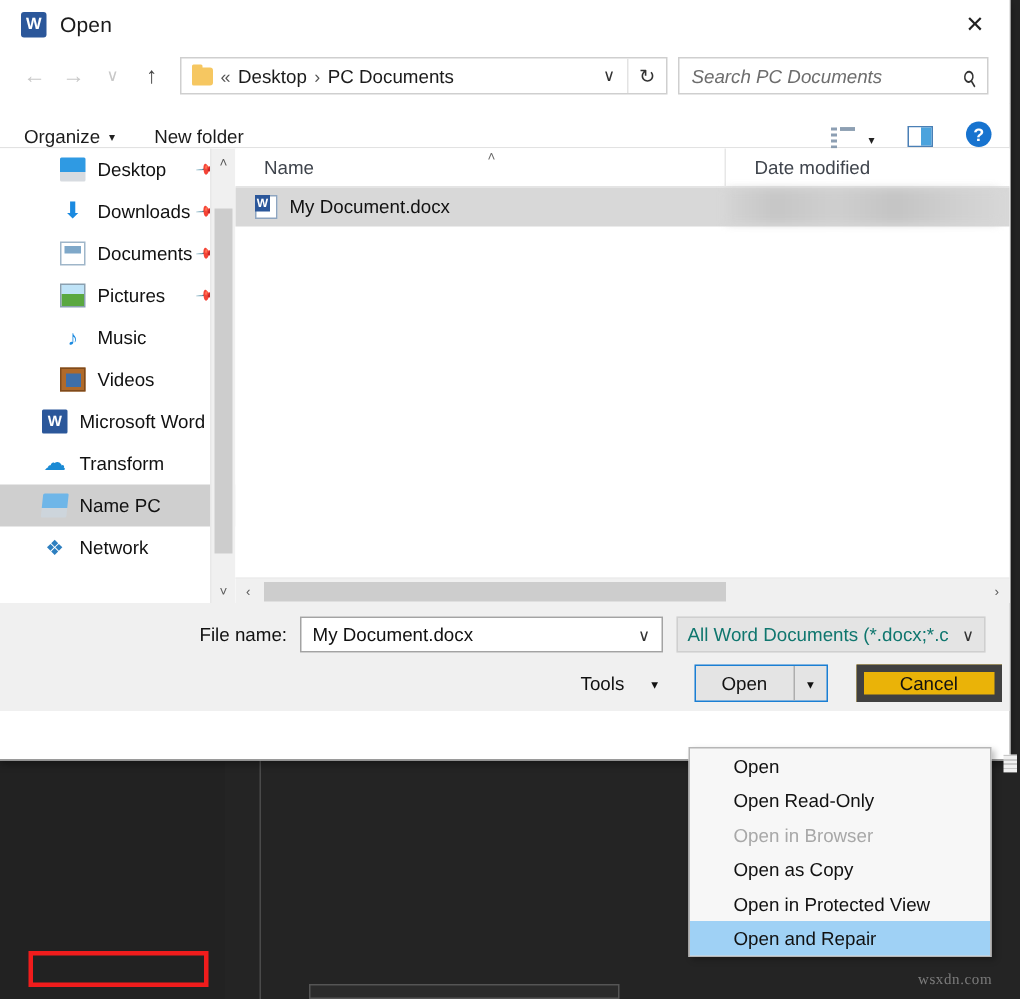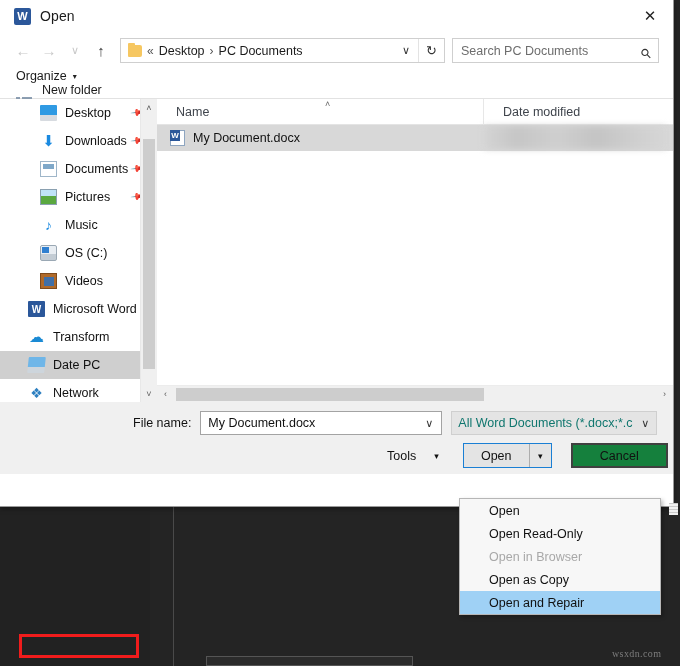--- a/index.html
+++ b/index.html
@@ -83,29 +83,29 @@
   .crumb { font-size: 12.5px; color: #1b1b1b; }
   #addr-spacer { flex: 1; }
   #addr-chevron { font-size: 11px; color: #333; padding: 0 8px; }
   #addr-refresh {
     width: 26px; height: 23px; border-left: 1px solid #e3e3e3;
     display: flex; align-items: center; justify-content: center;
     font-size: 13px; color: #333;
   }
   #searchbox {
     width: 207px; height: 25px; border: 1px solid #cfcfcf; background: #fff;
-    display: flex; align-items: center; margin-left: 7px;
+    display: flex; align-items: center; margin-left: 7px; font-style: italic;
   }
   #search-placeholder { font-size: 12.5px; color: #6d6d6d; padding-left: 8px; flex: 1; }
   #search-icon { font-size: 13px; color: #333; padding-right: 8px; transform: rotate(-45deg); }
 
   
   #toolbar {
-    height: 30px; display: flex; align-items: flex-start; padding: 0 12px 0 16px;
-    border-bottom: 1px solid #e2e2e2; background: #fff; flex-direction: column;
+    height: 30px; display: flex; align-items: flex-end; padding: 0 12px 0 16px;
+    border-bottom: 1px solid #e2e2e2; background: #fff;
   }
   .tbitem { font-size: 12.5px; color: #1b1b1b; display: flex; align-items: center; }
   #organize-btn { }
   #organize-caret { font-size: 8px; margin-left: 6px; color: #222; }
   #newfolder-btn { margin-left: 26px; }
   #tb-spacer { flex: 1; }
   #viewmode-icon {
     width: 16px; height: 13px; position: relative; opacity: .85;
   }
   #viewmode-icon i {
@@ -280,22 +280,22 @@
   }
   #open-btn {
     width: 66px; display: flex; align-items: center; justify-content: center;
     font-size: 12.5px; color: #111; border-right: 1px solid #adadad;
   }
   #open-caret-btn {
     width: 21px; display: flex; align-items: center; justify-content: center;
     font-size: 9px; color: #111;
   }
   #cancel-btn {
-    margin-left: 19px; width: 97px; height: 25px; background: #15803d;
-    border: 2px solid #404040; display: flex; align-items: center;
+    margin-left: 19px; width: 97px; height: 25px; background: #eab308;
+    border: 5px solid #404040; display: flex; align-items: center;
     justify-content: center; font-size: 12.5px; color: #111;
   }
 
   
   #open-menu {
     position: absolute; left: 459px; top: 498px; width: 202px;
     background: #f7f7f7; border: 1px solid #b6b6b6;
     box-shadow: 2px 2px 4px rgba(0,0,0,.25); z-index: 30;
   }
   .menu-item {
@@ -409,38 +409,34 @@
           <div class="side-item indent">
             <span class="side-icon ic-pictures"></span>
             <span>Pictures</span>
             <span class="pin" style="font-size: 10px;">📌</span>
           </div>
           <div class="side-item indent">
             <span class="side-icon ic-music">♪</span>
             <span>Music</span>
           </div>
           <div class="side-item indent">
-            <span class="side-icon ic-drive"></span>
-            <span>OS (C:)</span>
-          </div>
-          <div class="side-item indent">
             <span class="side-icon ic-videos"></span>
             <span>Videos</span>
           </div>
           <div class="side-item">
             <span class="side-icon ic-word">W</span>
             <span>Microsoft Word</span>
           </div>
           <div class="side-item">
             <span class="side-icon ic-onedrive">☁</span>
             <span>Transform</span>
           </div>
           <div class="side-item selected">
             <span class="side-icon ic-thispc"></span>
-            <span>Date PC</span>
+            <span>Name PC</span>
           </div>
           <div class="side-item">
             <span class="side-icon ic-network">❖</span>
             <span>Network</span>
           </div>
         </div>
       <div id="side-scroll">
         <div class="sb-arrow">˄</div>
         <div id="side-thumb"></div>
         <div class="sb-arrow" style="position:absolute;bottom:0;left:0;right:0;">˅</div>
@@ -504,20 +500,23 @@
       </div>
       <div class="menu-item">
         <span>Open Read-Only</span>
       </div>
       <div class="menu-item disabled">
         <span>Open in Browser</span>
       </div>
       <div class="menu-item">
         <span>Open as Copy</span>
       </div>
+      <div class="menu-item">
+        <span>Open in Protected View</span>
+      </div>
       <div class="menu-item highlighted">
         <span>Open and Repair</span>
       </div>
     </div>
 </div>
 <div id="menu-highlight-box" style="border-color: rgb(240, 28, 28);"></div>
 <div id="corner-artifact"></div>
 <div id="watermark">wsxdn.com</div>
 
 </body></html>

